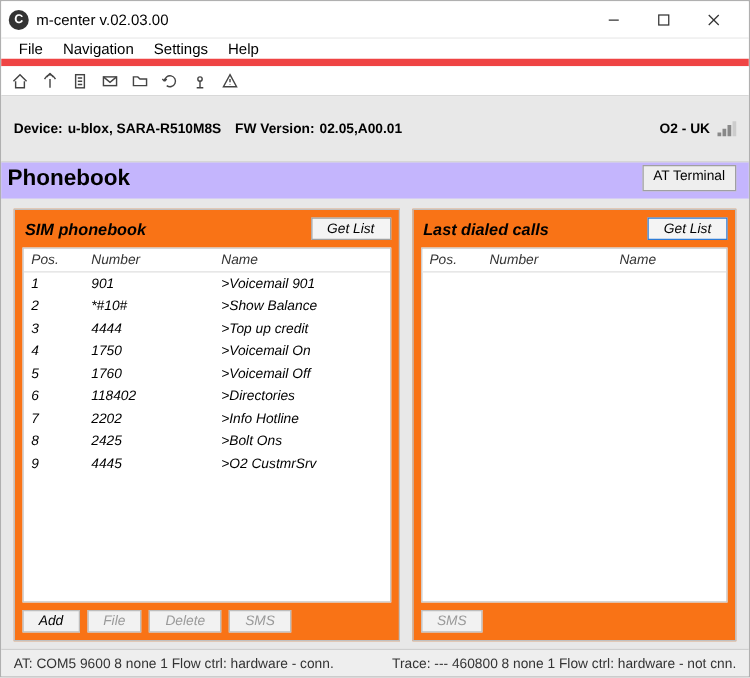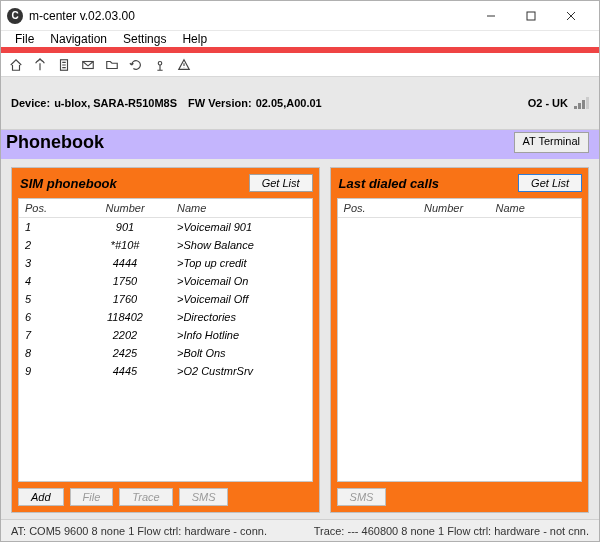--- a/index.html
+++ b/index.html
@@ -101,21 +101,21 @@
   .grid {
     flex:1; background:#fff; border:1px solid #c8c8c8;
     overflow-y:auto; overflow-x:hidden; font-size:11px;
   }
   .grid-header, .grid-row {
     display:flex; padding:3px 6px;
   }
   .grid-header { background:#fff; border-bottom:1px solid #e0e0e0; color:#333; }
   .grid-row { border-bottom:0; }
   .col-pos { width:48px; }
-  .col-num { width:104px;text-align:center; }
+  .col-num { width:104px; }
   .col-name { flex:1; }
   .panel-buttons {
     display:flex; gap:6px; padding-top:6px;
   }
   .pb-btn {
     padding:2px 12px; border:1px solid #bdbdbd; background:#f2f2f2;
     font-size:11px;
   }
   .pb-btn.disabled { color:#9a9a9a; }
   
@@ -289,21 +289,21 @@
             <div class="grid-row">
               <div class="col-pos">9</div>
               <div class="col-num">4445</div>
               <div class="col-name">&gt;O2 CustmrSrv</div>
             </div>
           </div>
       </div>
       <div class="panel-buttons">
         <div class="pb-btn">Add</div>
         <div class="pb-btn disabled">File</div>
-        <div class="pb-btn disabled">Trace</div>
+        <div class="pb-btn disabled">Delete</div>
         <div class="pb-btn disabled">SMS</div>
       </div>
     </div>
 
     <div class="panel">
       <div class="panel-head">
         <div class="panel-title">Last dialed calls</div>
         <div class="getlist active">Get List</div>
       </div>
       <div class="grid">

